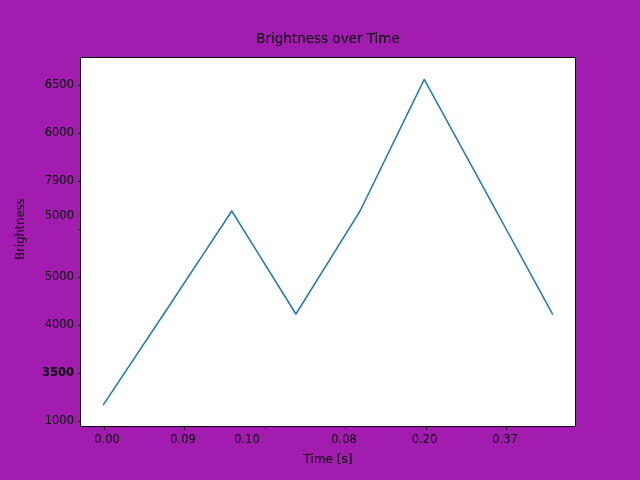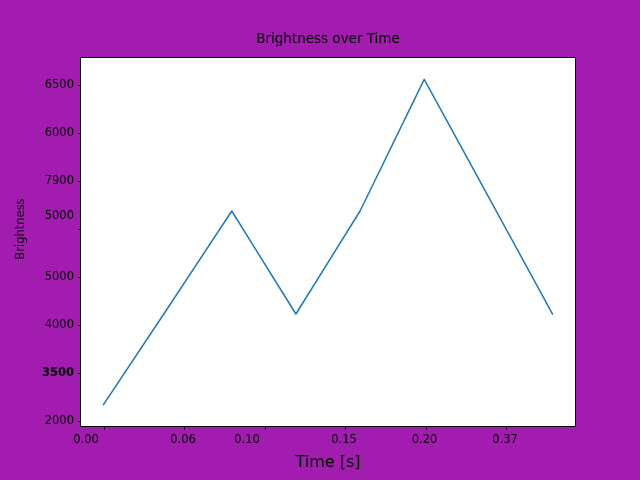--- a/index.html
+++ b/index.html
@@ -92,21 +92,21 @@
     width: 3.5px;
     height: 1.1px;
     background: #000000;
   }
   #xlabel {
     position: absolute;
     left: 80px;
     top: 452px;
     width: 496px;
     text-align: center;
-    font-size: 16px;
+    font-size: 12px;
     color: #000000;
   }
   #ylabel {
     position: absolute;
     left: -40px;
     top: 222px;
     width: 120px;
     text-align: center;
     font-size: 11.5px;
     color: #000000;
@@ -135,34 +135,34 @@
       <div class="tick-mark-y" style="top: 27.2369px;"></div>
       <div class="tick-mark-x" style="left: 22.5455px;"></div>
       <div class="tick-mark-x" style="left: 103.065px;"></div>
       <div class="tick-mark-x" style="left: 183.584px;"></div>
       <div class="tick-mark-x" style="left: 264.104px;"></div>
       <div class="tick-mark-x" style="left: 344.623px;"></div>
       <div class="tick-mark-x" style="left: 425.143px;"></div>
     </div>
 
   <div id="y-tick-labels">
-      <div class="tick-label-y" style="top: 362.903px;">2000</div>
+      <div class="tick-label-y" style="top: 362.903px;">1000</div>
       <div class="tick-label-y" style="top: 314.951px; font-weight: bold;">3500</div>
       <div class="tick-label-y" style="top: 266.998px; margin-left: 16px;">4000</div>
       <div class="tick-label-y" style="top: 219.046px;">5000</div>
       <div class="tick-label-y" style="top: 158px;">5000</div>
       <div class="tick-label-y" style="top: 123.142px;">7900</div>
       <div class="tick-label-y" style="top: 75.1892px;">6000</div>
       <div class="tick-label-y" style="top: 27.2369px;">6500</div>
     </div>
   <div id="x-tick-labels">
-      <div class="tick-label-x" style="left: 6px; text-align: right;">0.00</div>
-      <div class="tick-label-x" style="left: 103.065px;">0.06</div>
+      <div class="tick-label-x" style="left: 27px; text-align: right;">0.00</div>
+      <div class="tick-label-x" style="left: 103.065px;">0.09</div>
       <div class="tick-label-x" style="left: 167px;">0.10</div>
-      <div class="tick-label-x" style="left: 264.104px;">0.15</div>
+      <div class="tick-label-x" style="left: 264.104px;">0.08</div>
       <div class="tick-label-x" style="left: 344.623px; text-align: right;">0.20</div>
       <div class="tick-label-x" style="left: 425.143px;">0.37</div>
     </div>
 
   <div id="xlabel">Time [s]</div>
   <div id="ylabel">Brightness</div>
 
 </div>
 
 </body></html>

